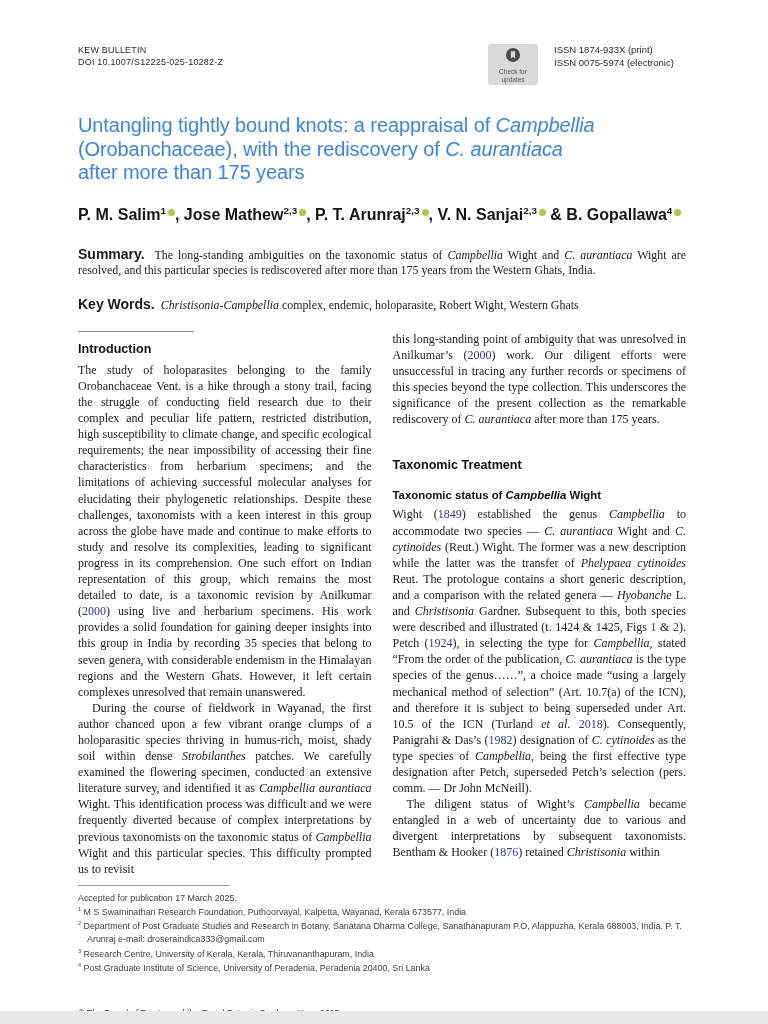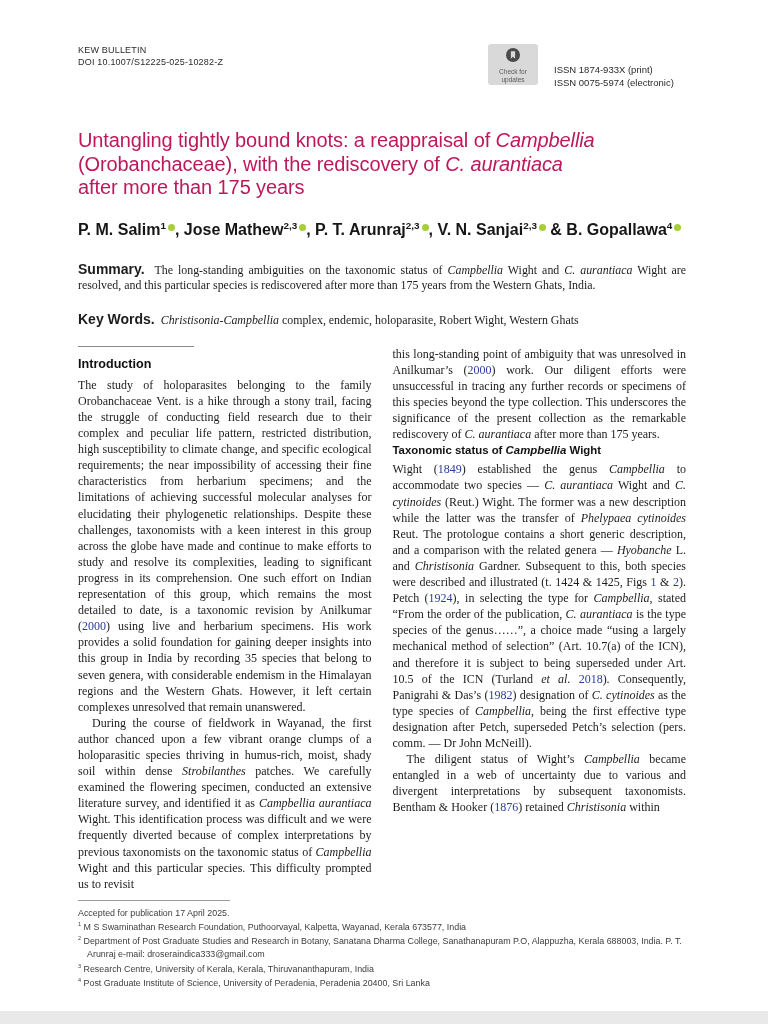--- a/index.html
+++ b/index.html
@@ -10,26 +10,26 @@
   .page{position:absolute;left:78px;top:44px;width:608px;}
 
   
   .masthead{display:flex;align-items:flex-start;}
   .mast-left{font-size:9px;line-height:12px;color:#2a2a2a;letter-spacing:.2px;flex:1;}
   .badge{
     width:46px;background:var(--badge-bg);border-radius:3px;padding:3px 2px 2px 2px;
     text-align:center;margin-right:16px;cursor:pointer;
   }
   .badge-text{font-size:6.5px;line-height:7.5px;color:#5a5a5a;margin-top:1px;}
-  .mast-issn{font-size:9.5px;line-height:12.5px;color:#2a2a2a;width:132px;margin-top:20px;}
+  .mast-issn{font-size:9.5px;line-height:12.5px;color:#2a2a2a;width:132px;}
 
   
   .title{
-    font-size:20px;line-height:23.5px;font-weight:500;color:#be185d;
-    margin:40px 0 0 0;letter-spacing:-.1px;
+    font-size:20px;line-height:23.5px;font-weight:500;color:#3b82f6;
+    margin:29px 0 0 0;letter-spacing:-.1px;
   }
   .authors{margin-top:21px;font-size:16px;font-weight:700;color:#161616;}
 
   
   .summary,.keywords{
     font-family:"Liberation Serif",serif;font-size:11.9px;line-height:15.4px;
     color:#1c1c1c;text-align:justify;margin:0;
   }
   .summary{margin-top:23px;}
   .keywords{margin-top:19px;}
@@ -107,29 +107,30 @@
 
   <div class="columns">
     <div class="col">
       <div class="intro-rule"></div>
       <h2 class="body-heading">Introduction</h2>
       <p><span>The study of holoparasites belonging to the family Orobanchaceae Vent. is a hike through a stony trail, facing the struggle of conducting field research due to their complex and peculiar life pattern, restricted distribution, high susceptibility to climate change, and specific ecological requirements; the near impossibility of accessing their fine characteristics from herbarium specimens; and the limitations of achieving successful molecular analyses for elucidating their phylogenetic relationships. Despite these challenges, taxonomists with a keen interest in this group across the globe have made and continue to make efforts to study and resolve its complexities, leading to significant progress in its comprehension. One such effort on Indian representation of this group, which remains the most detailed to date, is a taxonomic revision by Anilkumar (</span><span class="s-link">2000</span><span>) using live and herbarium specimens. His work provides a solid foundation for gaining deeper insights into this group in India by recording 35 species that belong to seven genera, with considerable endemism in the Himalayan regions and the Western Ghats. However, it left certain complexes unresolved that remain unanswered.</span></p>
       <p class="indent"><span>During the course of fieldwork in Wayanad, the first author chanced upon a few vibrant orange clumps of a holoparasitic species thriving in humus-rich, moist, shady soil within dense </span><span class="s-i">Strobilanthes</span><span> patches. We carefully examined the flowering specimen, conducted an extensive literature survey, and identified it as </span><span class="s-i">Campbellia aurantiaca</span><span> Wight. This identification process was difficult and we were frequently diverted because of complex interpretations by previous taxonomists on the taxonomic status of </span><span class="s-i">Campbellia</span><span> Wight and this particular species. This difficulty prompted us to revisit</span></p>
     </div>
     <div class="col">
       <p><span>this long-standing point of ambiguity that was unresolved in Anilkumar’s (</span><span class="s-link">2000</span><span>) work. Our diligent efforts were unsuccessful in tracing any further records or specimens of this species beyond the type collection. This underscores the significance of the present collection as the remarkable rediscovery of </span><span class="s-i">C. aurantiaca</span><span> after more than 175 years.</span></p>
+      <h2 class="body-heading section-heading">Taxonomic Treatment</h2>
       <h3 class="sub-heading"><span>Taxonomic status of </span><span class="s-i">Campbellia</span><span> Wight</span></h3>
       <p><span>Wight (</span><span class="s-link">1849</span><span>) established the genus </span><span class="s-i">Campbellia</span><span> to accommodate two species — </span><span class="s-i">C. aurantiaca</span><span> Wight and </span><span class="s-i">C. cytinoides</span><span> (Reut.) Wight. The former was a new description while the latter was the transfer of </span><span class="s-i">Phelypaea cytinoides</span><span> Reut. The protologue contains a short generic description, and a comparison with the related genera — </span><span class="s-i">Hyobanche</span><span> L. and </span><span class="s-i">Christisonia</span><span> Gardner. Subsequent to this, both species were described and illustrated (t. 1424 &amp; 1425, Figs </span><span class="s-link">1</span><span> &amp; </span><span class="s-link">2</span><span>). Petch (</span><span class="s-link">1924</span><span>), in selecting the type for </span><span class="s-i">Campbellia</span><span>, stated “From the order of the publication, </span><span class="s-i">C. aurantiaca</span><span> is the type species of the genus……”, a choice made “using a largely mechanical method of selection” (Art. 10.7(a) of the ICN), and therefore it is subject to being superseded under Art. 10.5 of the ICN (Turland </span><span class="s-i">et al.</span><span> </span><span class="s-link">2018</span><span>). Consequently, Panigrahi &amp; Das’s (</span><span class="s-link">1982</span><span>) designation of </span><span class="s-i">C. cytinoides</span><span> as the type species of </span><span class="s-i">Campbellia</span><span>, being the first effective type designation after Petch, superseded Petch’s selection (pers. comm. — Dr John McNeill).</span></p>
       <p class="indent"><span>The diligent status of Wight’s </span><span class="s-i">Campbellia</span><span> became entangled in a web of uncertainty due to various and divergent interpretations by subsequent taxonomists. Bentham &amp; Hooker (</span><span class="s-link">1876</span><span>) retained </span><span class="s-i">Christisonia</span><span> within</span></p>
     </div>
   </div>
 
   <footer class="footnotes">
     <div class="fn-rule"></div>
-    <div class="fn">Accepted for publication 17 April 2025.</div>
+    <div class="fn">Accepted for publication 17 March 2025.</div>
     <div class="fn"><span class="s-sup">1</span><span> M S Swaminathan Research Foundation, Puthoorvayal, Kalpetta, Wayanad, Kerala 673577, India</span></div>
     <div class="fn"><span class="s-sup">2</span><span> Department of Post Graduate Studies and Research in Botany, Sanatana Dharma College, Sanathanapuram P.O, Alappuzha, Kerala 688003, India. P. T. Arunraj e-mail: droseraindica333@gmail.com</span></div>
     <div class="fn"><span class="s-sup">3</span><span> Research Centre, University of Kerala, Kerala, Thiruvananthapuram, India</span></div>
     <div class="fn"><span class="s-sup">4</span><span> Post Graduate Institute of Science, University of Peradenia, Peradenia 20400, Sri Lanka</span></div>
     <div class="copyright">© The Board of Trustees of the Royal Botanic Gardens, Kew, 2025</div>
   </footer>
 
 </div>
 
 <div class="bottom-strip"></div>

